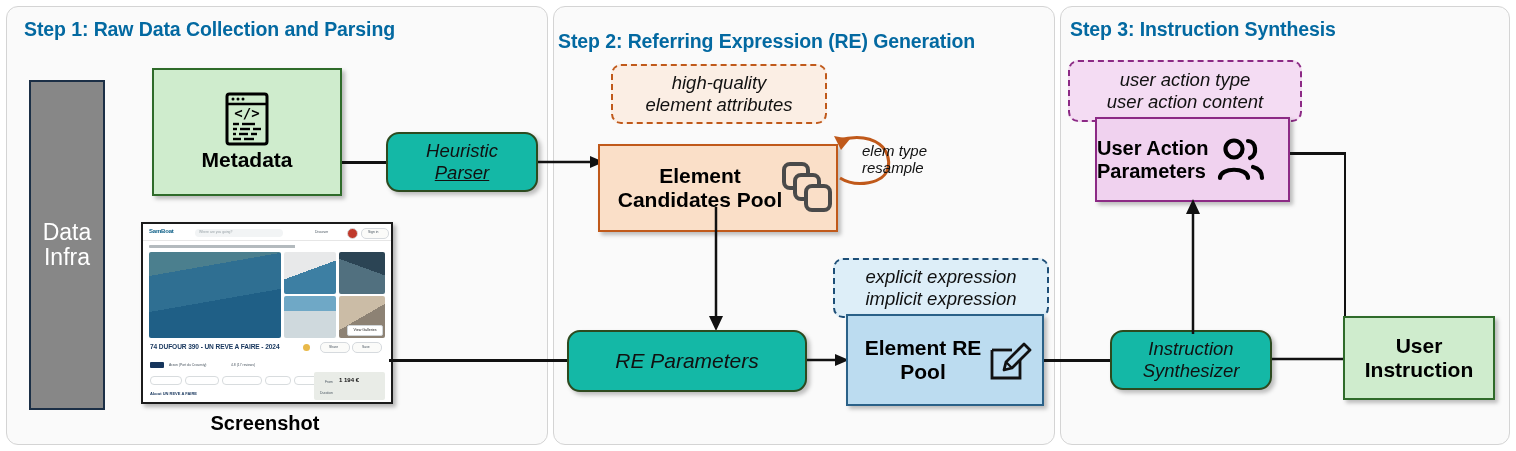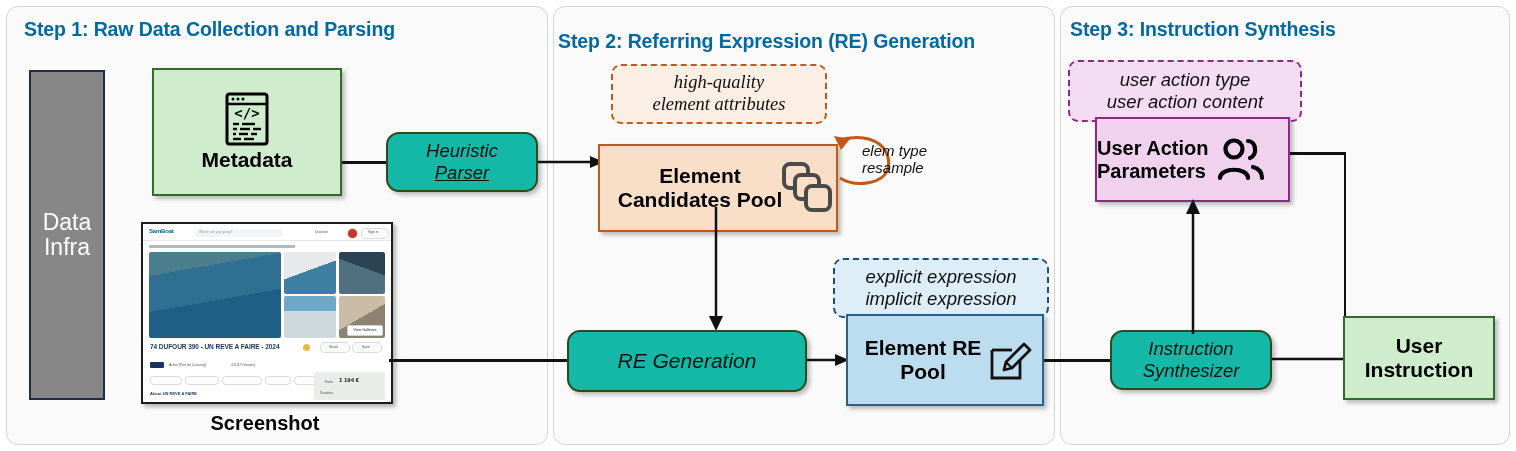--- a/index.html
+++ b/index.html
@@ -91,21 +91,21 @@
 <div id="stage">
 
   <div class="panel" style="left:6px;top:6px;width:542px;height:439px;"></div>
   <div class="panel" style="left:553px;top:6px;width:502px;height:439px;"></div>
   <div class="panel" style="left:1060px;top:6px;width:450px;height:439px;"></div>
 
   <div class="panel-title" style="left:24px;top:18px;">Step 1: Raw Data Collection and Parsing</div>
   <div class="panel-title" style="left:558px;top:30px;">Step 2: Referring Expression (RE) Generation</div>
   <div class="panel-title" style="left:1070px;top:18px;">Step 3: Instruction Synthesis</div>
 
-  <div class="node infra" style="left:29px;top:70px;width:76px;height:330px;">
+  <div class="node infra" style="left:29px;top:80px;width:76px;height:330px;">
     <div class="infra-txt">
       <div>Data</div>
       <div>Infra</div>
     </div>
   </div>
 
   <div class="node rect green-fill" style="left:152px;top:68px;width:190px;height:128px;flex-direction:column;">
     <span style="display:block;width:46px;height:54px;margin-bottom:2px;">
       <svg width="46" height="54" viewBox="0 0 46 54" fill="none">
         <rect x="3" y="2" width="40" height="50" rx="2.5" stroke="#000" stroke-width="3"></rect>
@@ -186,21 +186,21 @@
     <div class="tinytxt" style="left:182px;top:156px;">From</div>
     <div class="pricetxt" style="left:196px;top:153px;">1 194 €</div>
     <div class="tinytxt" style="left:177px;top:167px;">Duration</div>
     <div class="tinytxt" style="left:7px;top:167px;font-weight:bold;color:#16355c;font-size:4px;">About UN REVE A FAIRE</div>
   </div>
 
   <div class="shot-caption" style="left:141px;top:412px;width:248px;">Screenshot</div>
 
   <div class="line hline" style="left:389px;top:359px;width:178px;"></div>
 
-  <div class="dashbox dash-orange" style="position:absolute;left:611px;top:64px;width:212px;height:56px;font-family:Liberation Serif, serif;">
+  <div class="dashbox dash-orange" style="position:absolute;left:611px;top:64px;width:212px;height:56px;">
     <span class="ital" style="text-align:center;">
       <span style="display:block;">high-quality</span>
       <span style="display:block;">element attributes</span>
     </span>
   </div>
 
   <div class="node rect orange-fill" style="left:598px;top:119px;width:240px;height:88px;justify-content:flex-start;
               padding-left:16px;margin-top:25px;">
     <span class="lbl" style="font-size:21px;text-align:center;width:168px;">
       <span style="display:block;">Element</span>
@@ -223,21 +223,21 @@
     <span style="display:block;">elem type</span>
     <span style="display:block;">resample</span>
   </div>
 
   <svg class="arrow" style="left:706px;top:207px;width:22px;height:128px;">
     <line x1="10" y1="0" x2="10" y2="112" stroke="#111" stroke-width="2.5"></line>
     <polygon points="10,124 3,109 17,109" fill="#111"></polygon>
   </svg>
 
   <div class="node rounded gray-proc" style="left:567px;top:330px;width:240px;height:62px;">
-    <span class="ital" style="font-size:21px;">RE Generation</span>
+    <span class="ital" style="font-size:21px;">RE Parameters</span>
   </div>
 
   <svg class="arrow" style="left:807px;top:350px;width:46px;height:22px;">
     <line x1="0" y1="10" x2="30" y2="10" stroke="#111" stroke-width="2.5"></line>
     <polygon points="42,10 28,4 28,16" fill="#111"></polygon>
   </svg>
 
   <div class="dashbox dash-blue" style="position:absolute;left:833px;top:258px;width:212px;height:56px;">
     <span class="ital" style="text-align:center;">
       <span style="display:block;">explicit expression</span>

